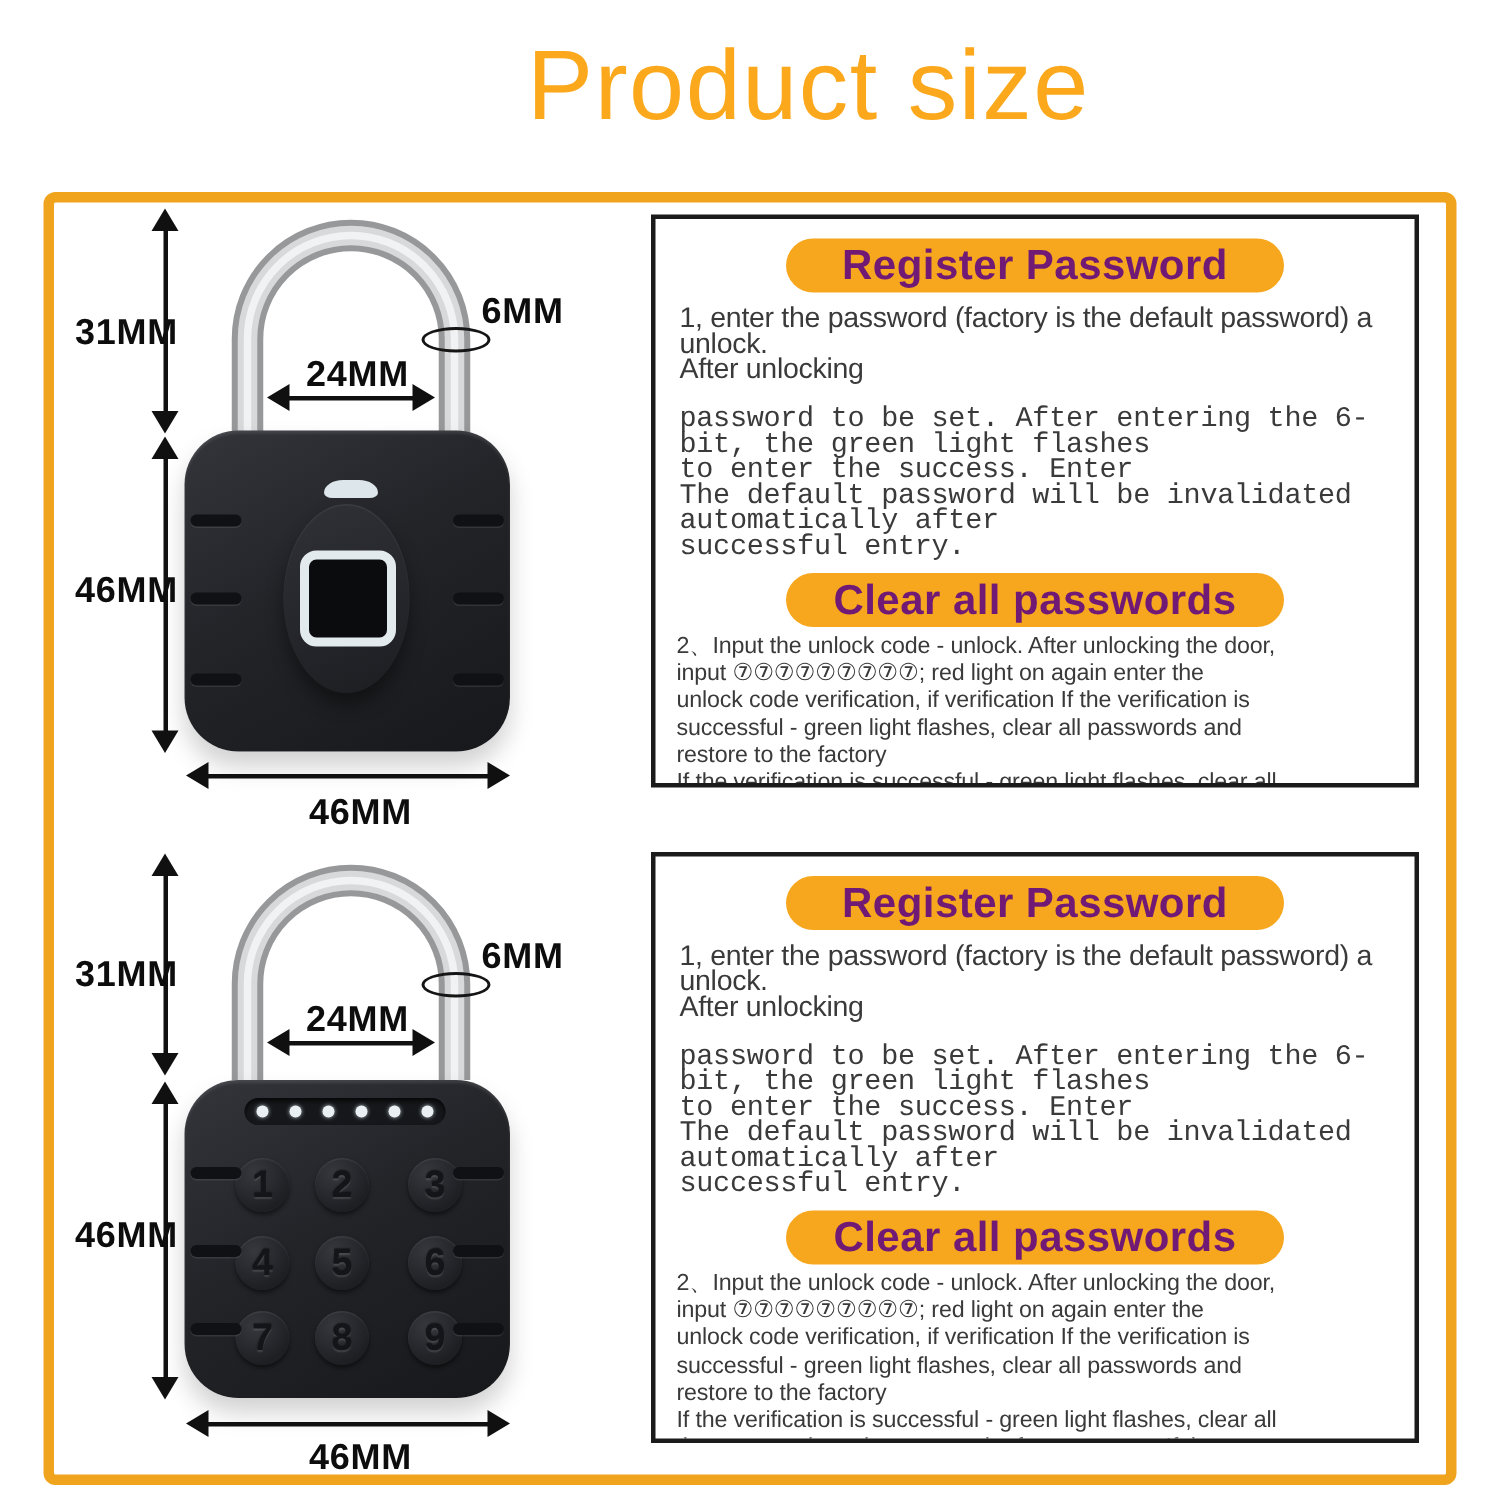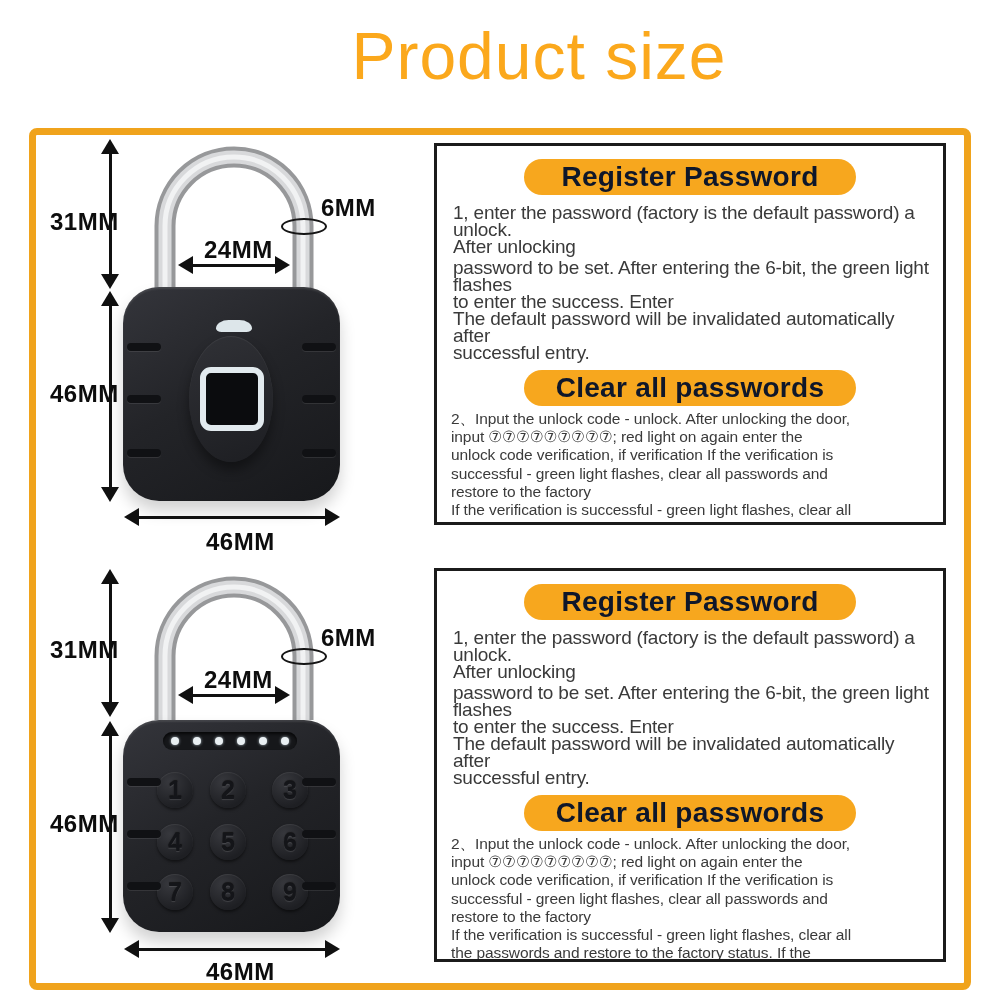--- a/index.html
+++ b/index.html
@@ -69,25 +69,25 @@
         background:radial-gradient(circle at 35% 28%,#37383d,#1e1f23 72%);
         box-shadow:0 2px 3px rgba(0,0,0,.5), inset 0 1px 1px rgba(255,255,255,.08);
         display:flex;align-items:center;justify-content:center;
         font-size:25px;font-weight:700;color:#141519;
         text-shadow:0 1px 1px rgba(255,255,255,.13), 0 -1px 1px rgba(0,0,0,.6);}
 
   
   .panel{position:absolute;left:434px;width:512px;border:3px solid #1b1b1b;background:#fff;
          box-sizing:border-box;overflow:hidden;}
   .pill{width:332px;height:36px;margin:13px auto 0;background:#F7A71E;border-radius:18px;
-        color:#0f172a;font-weight:700;font-size:28px;line-height:35px;text-align:center;
+        color:#701a75;font-weight:700;font-size:28px;line-height:35px;text-align:center;
         letter-spacing:.3px;}
   .panel p{color:#3a3a3a;white-space:pre-line;}
   .panel p.reg{margin:9px 8px 0 16px;font-size:19px;line-height:17px;letter-spacing:-.2px;}
-  .panel p.reg.second{margin-top:4px;}
+  .panel p.reg.second{margin-top:16px;font-family:Liberation Mono, monospace;}
   .panel p.clear{margin:4px 6px 0 14px;font-size:15.5px;line-height:18.2px;letter-spacing:-.1px;}
   .pill.second{margin-top:9px;}
 </style>
 </head>
 <body>
 
 <div class="canvas">
 
   <div class="title">Product size</div>
 

